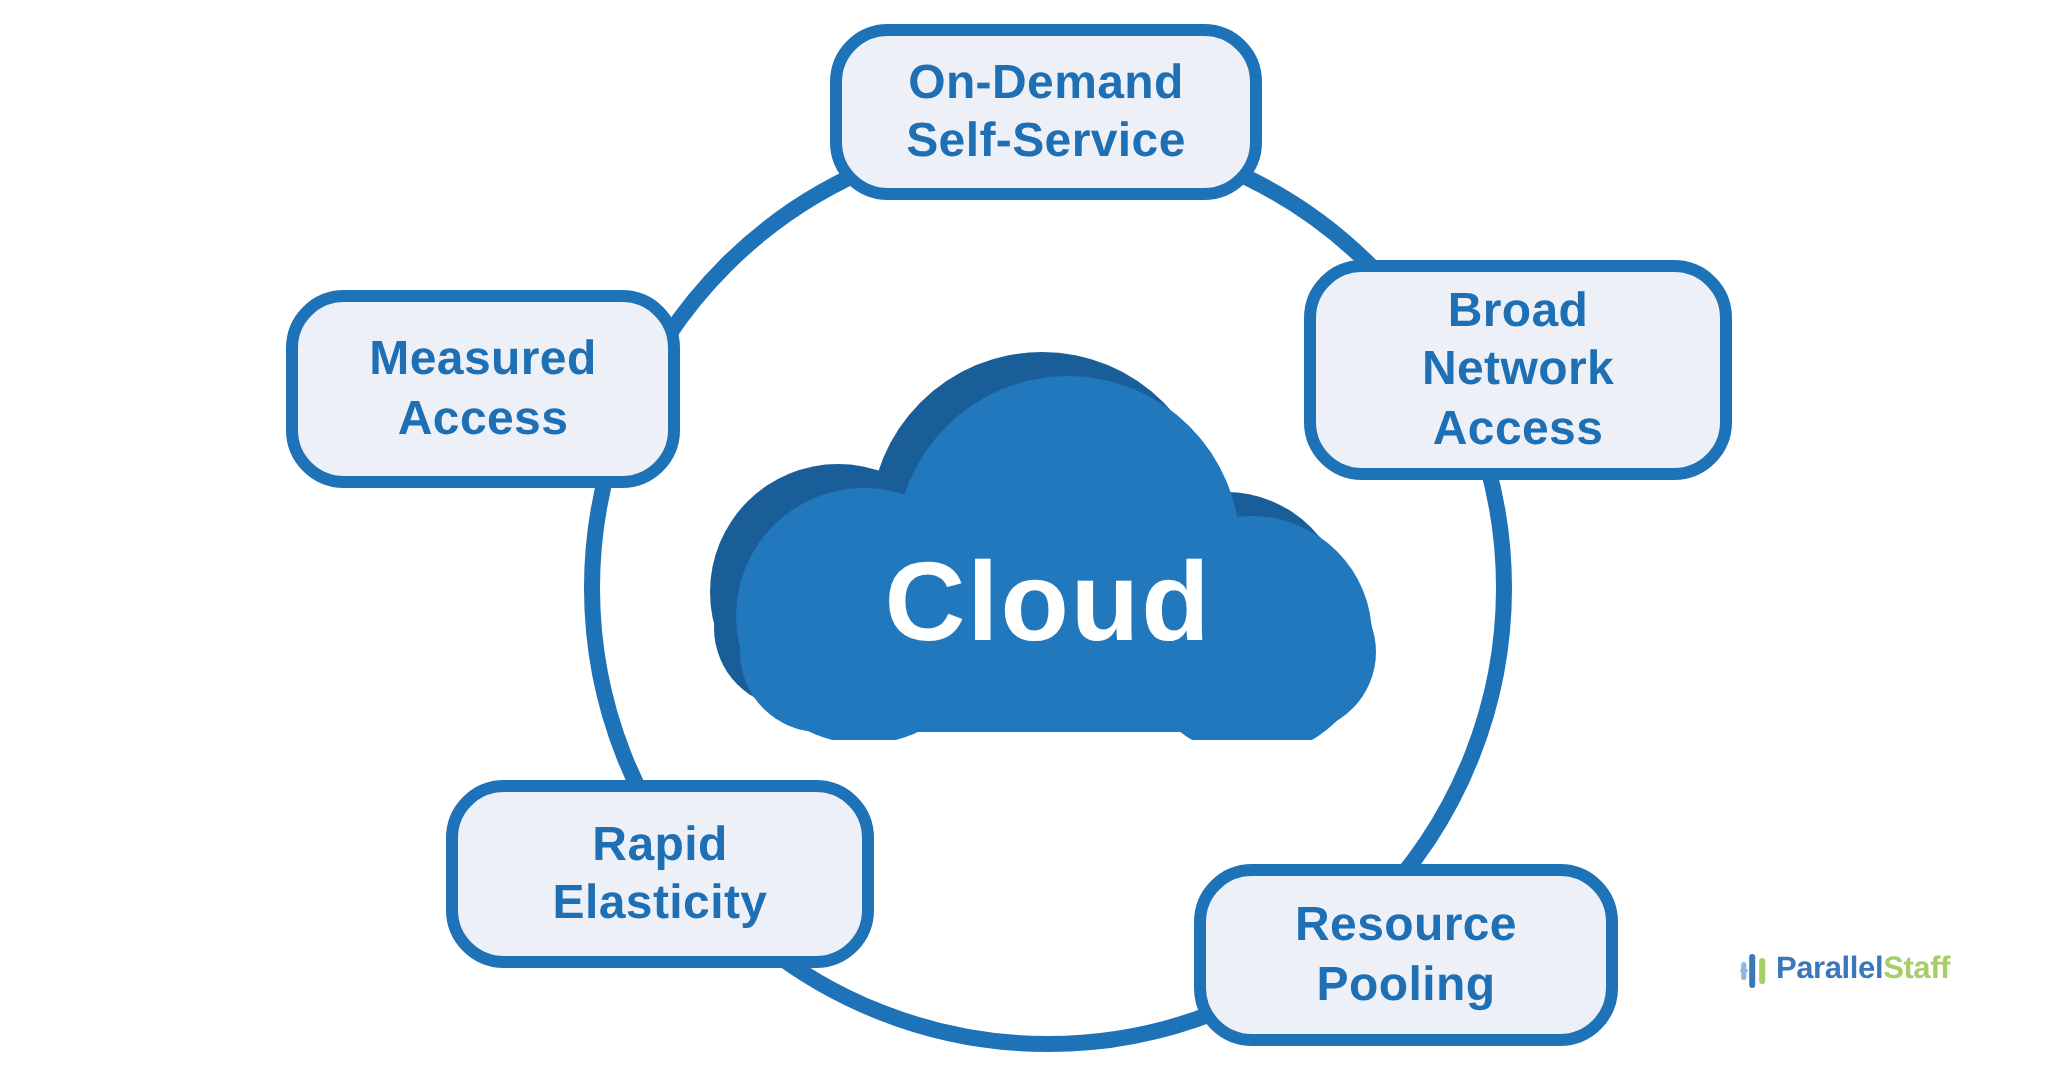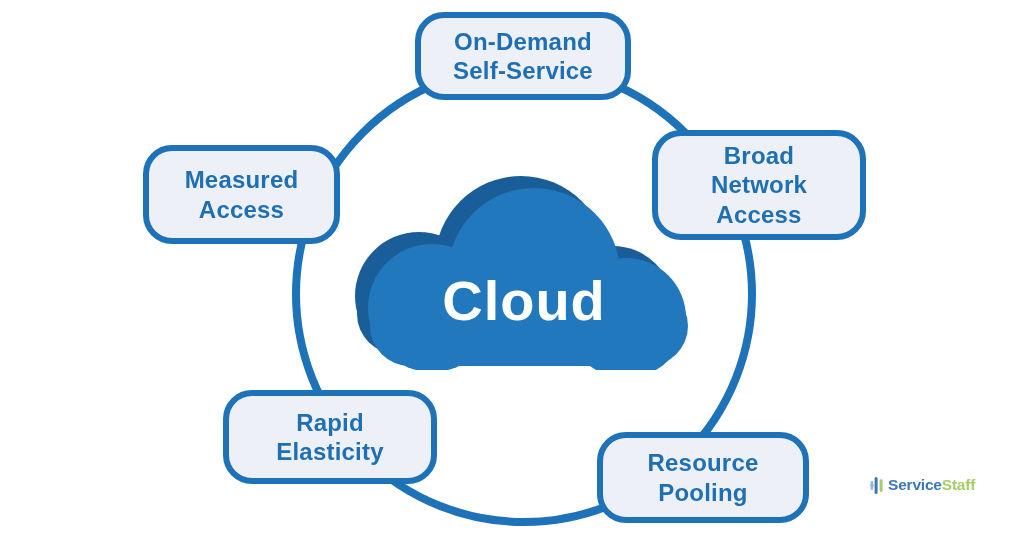--- a/index.html
+++ b/index.html
@@ -118,16 +118,16 @@
   <div class="node node-resource">Resource
 Pooling</div>
 
   <div class="logo">
     <svg width="15" height="19" viewBox="0 0 15 19" aria-hidden="true">
       <rect x="0" y="8.4" width="4" height="1.8" rx="0.9" fill="var(--logo-lightblue)"></rect>
       <rect x="0.6" y="5" width="2.6" height="9" rx="1.3" fill="var(--logo-lightblue)"></rect>
       <rect x="4.6" y="1" width="3" height="17" rx="1.5" fill="var(--logo-blue)"></rect>
       <rect x="9.6" y="3" width="3" height="13" rx="1.5" fill="var(--logo-green)"></rect>
     </svg>
-    <span class="logo-text"><span class="brand-blue">Service</span><span class="brand-green">Staff</span></span>
+    <span class="logo-text"><span class="brand-blue">Parallel</span><span class="brand-green">Staff</span></span>
   </div>
 
 </div>
 
 </body></html>

